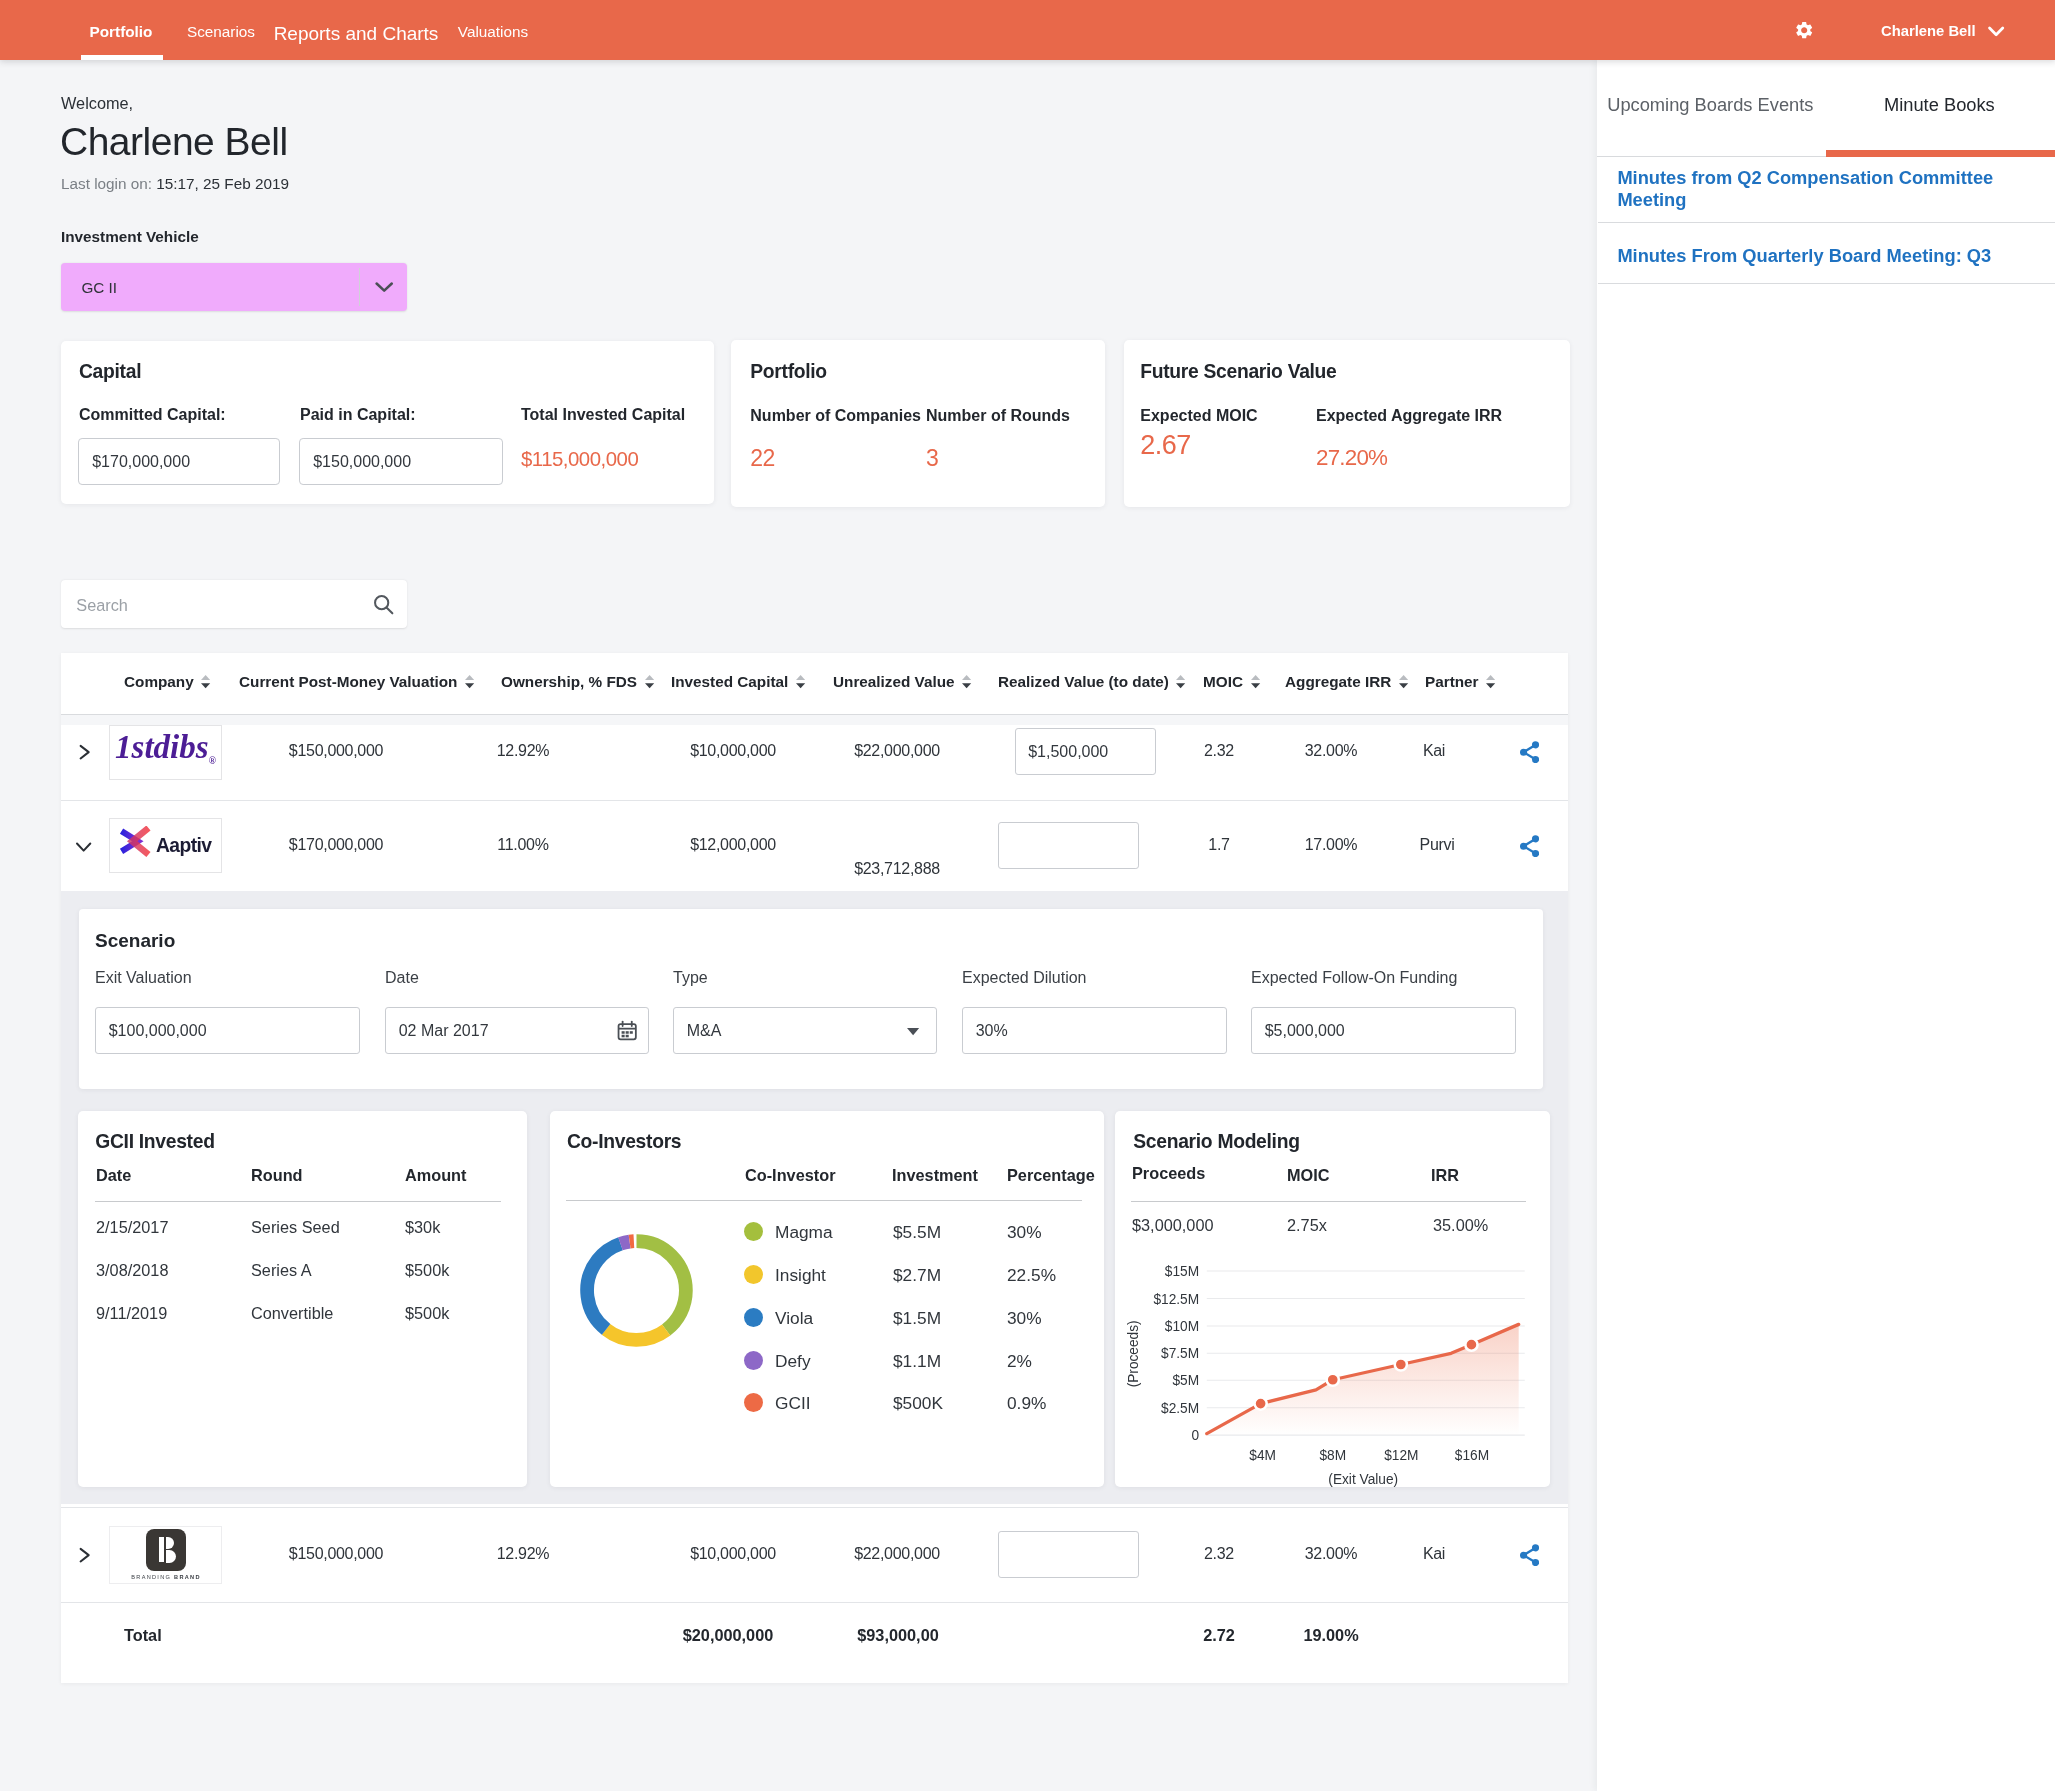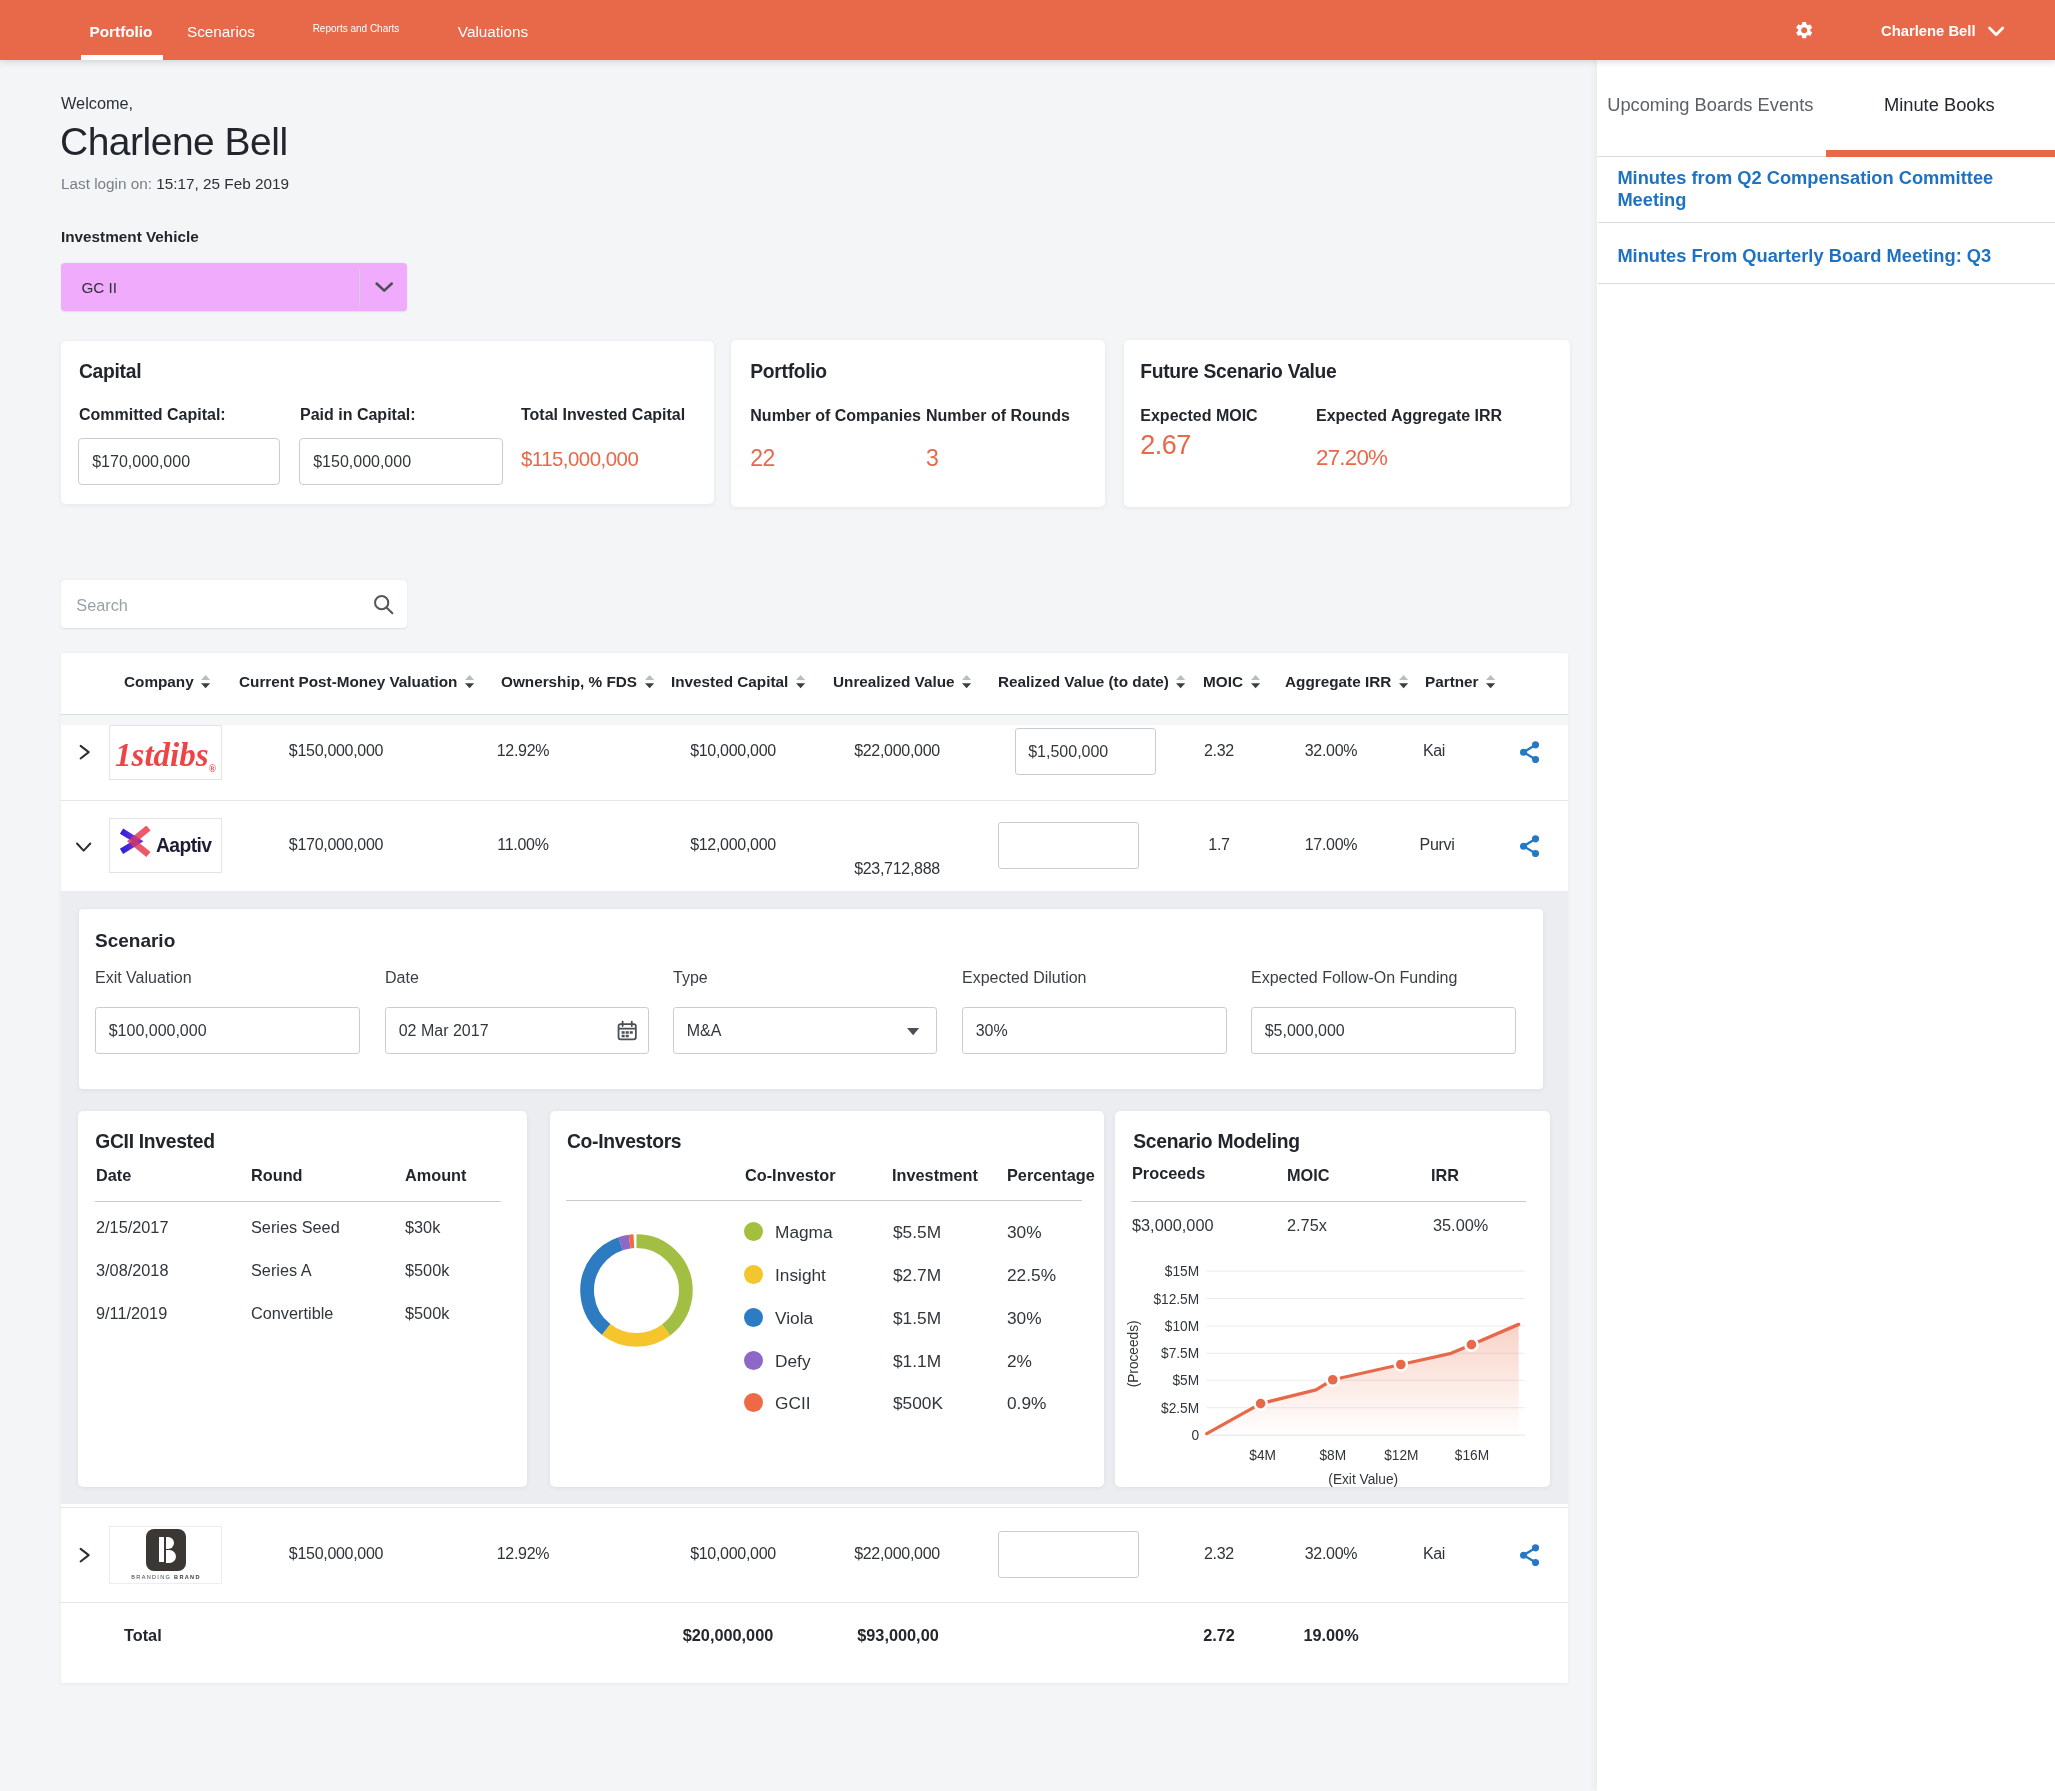--- a/index.html
+++ b/index.html
@@ -23,21 +23,21 @@
 .coleg i{position:absolute;left:194px;top:0.5px;width:19px;height:19px;border-radius:50%;}
 .coleg b{position:absolute;left:225px;top:1px;font-size:17.3px;font-weight:400;color:#31363c;}
 .coleg u{position:absolute;left:343px;top:1px;font-size:17.3px;text-decoration:none;color:#31363c;}
 .coleg s{position:absolute;left:457px;top:1px;font-size:17.3px;text-decoration:none;color:#31363c;}
 </style></head>
 <body>
 
 <div class="abs" style="left:0;top:0;width:2056px;height:60px;background:#e8684a;box-shadow:0 2px 6.1px rgba(60,60,70,.18);z-index:50;">
   <div class="abs b" style="left:121px;top:23px;font-size:15.3px;color:#fff;transform:translateX(-50%);">Portfolio</div>
   <div class="abs" style="left:221px;top:23px;font-size:15.3px;color:#fff;transform:translateX(-50%);">Scenarios</div>
-  <div class="abs" style="left:356px;top:23px;font-size:10px;color:#fff;transform:translateX(-50%);">Reports and Charts</div>
+  <div class="abs" style="left:356px;top:23px;font-size:19px;color:#fff;transform:translateX(-50%);">Reports and Charts</div>
   <div class="abs" style="left:493px;top:23px;font-size:15.3px;color:#fff;transform:translateX(-50%);">Valuations</div>
   <div class="abs" style="left:81px;top:55px;width:82px;height:5.1px;background:#fff;"></div>
   <svg class="abs" style="left:1794px;top:20.4px;" width="20.4" height="20.4" viewBox="0 0 24 24" fill="#fff">
       <path d="M19.14 12.94c.04-.3.06-.61.06-.94s-.02-.64-.07-.94l2.03-1.58c.18-.14.23-.41.12-.61l-1.92-3.32c-.12-.22-.37-.29-.59-.22l-2.39.96c-.5-.38-1.03-.7-1.62-.94l-.36-2.54C14.36 2.57 14.16 2.4 13.92 2.4h-3.84c-.24 0-.43.17-.47.41l-.36 2.54c-.59.24-1.13.57-1.62.94l-2.39-.96c-.22-.08-.47 0-.59.22L2.73 8.87c-.12.21-.08.47.12.61l2.03 1.58c-.05.3-.09.63-.09.94s.02.64.07.94l-2.03 1.58c-.18.14-.23.41-.12.61l1.92 3.32c.12.22.37.29.59.22l2.39-.96c.5.38 1.03.7 1.62.94l.36 2.54c.05.24.24.41.48.41h3.84c.24 0 .44-.17.47-.41l.36-2.54c.59-.24 1.13-.56 1.62-.94l2.39.96c.22.08.47 0 .59-.22l1.92-3.32c.12-.22.07-.47-.12-.61l-2.01-1.58zM12 15.6c-1.98 0-3.6-1.62-3.6-3.6s1.62-3.6 3.6-3.6 3.6 1.62 3.6 3.6-1.62 3.6-3.6 3.6z"></path>
     </svg>
   <div class="abs b" style="left:1881px;top:23.4px;font-size:14.8px;color:#fff;">Charlene Bell</div>
   <svg class="abs" style="left:1987px;top:26px;" width="18.3" height="11.2" viewBox="0 0 36 22" fill="none">
       <polyline points="5,4 18,17 31,4" stroke="#fff" stroke-width="5.5" stroke-linecap="round" stroke-linejoin="round"></polyline>
     </svg>
 </div>
@@ -131,21 +131,21 @@
       <path d="M11 2 L20 12 L2 12 Z" fill="#b9bcc0"></path>
       <path d="M2 18 L20 18 L11 28 Z" fill="#3a3f45"></path>
     </svg></div>
 <div class="abs" style="left:61px;top:714px;width:1507px;height:1px;background:#d9dbde;"></div>
 <div class="abs" style="left:61px;top:715px;width:1507px;height:9.7px;background:#f5f6f8;"></div>
 
 <svg class="abs" style="left:77px;top:744px;" width="15.3" height="16.3" viewBox="0 0 34 36" fill="none">
     <polyline points="8,4 26,18 8,32" stroke="#2b2f35" stroke-width="4.5" stroke-linecap="round" stroke-linejoin="round"></polyline>
   </svg>
 <div class="abs" style="left:109px;top:725px;width:113px;height:55px;background:#fff;border:1px solid #e4e4e6;">
-  <div class="abs nw" style="left:5.1px;top:11px;font-family:'Liberation Serif',serif;font-style:italic;font-weight:700;font-size:33px;color:#ef4444;">1stdibs<span style="font-size:9.7px;font-style:normal;vertical-align:-6.1px;letter-spacing:0;">®</span></div>
+  <div class="abs nw" style="left:5.1px;top:3px;font-family:'Liberation Serif',serif;font-style:italic;font-weight:700;font-size:33px;color:#4c1d95;">1stdibs<span style="font-size:9.7px;font-style:normal;vertical-align:-6.1px;letter-spacing:0;">®</span></div>
 </div>
 <div class="cellv ctr" style="left:336px;top:742px;">$150,000,000</div>
 <div class="cellv ctr" style="left:523px;top:742px;">12.92%</div>
 <div class="cellv ctr" style="left:733px;top:742px;">$10,000,000</div>
 <div class="cellv ctr" style="left:897px;top:742px;">$22,000,000</div>
 <div class="inp" style="left:1015px;top:728px;width:141px;height:47px;border-radius:3.1px;">
     <span style="line-height:45px;padding-left:12.2px;">$1,500,000</span>
   </div>
 <div class="cellv ctr" style="left:1219px;top:742px;">2.32</div>
 <div class="cellv ctr" style="left:1331px;top:742px;">32.00%</div>

